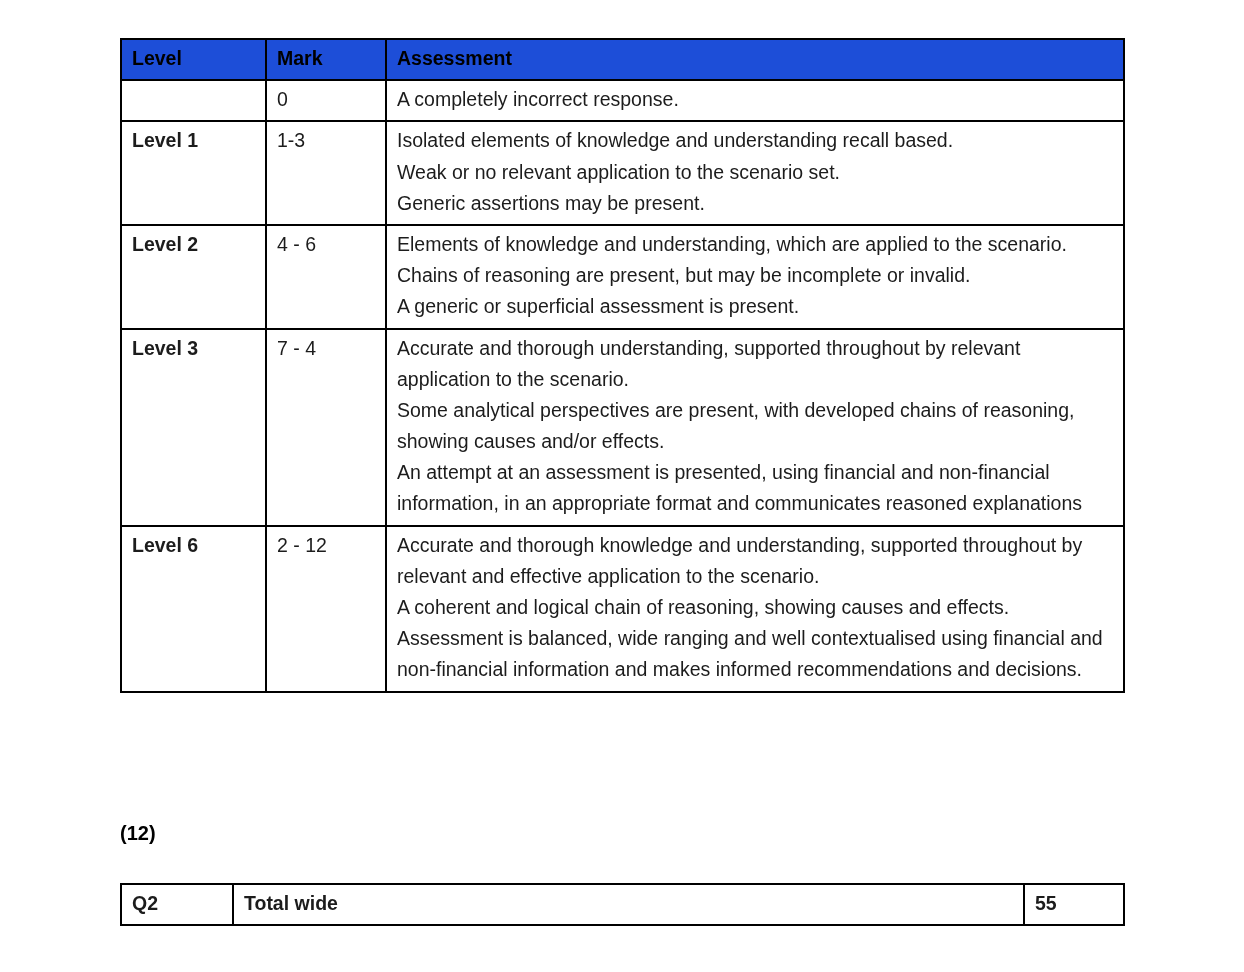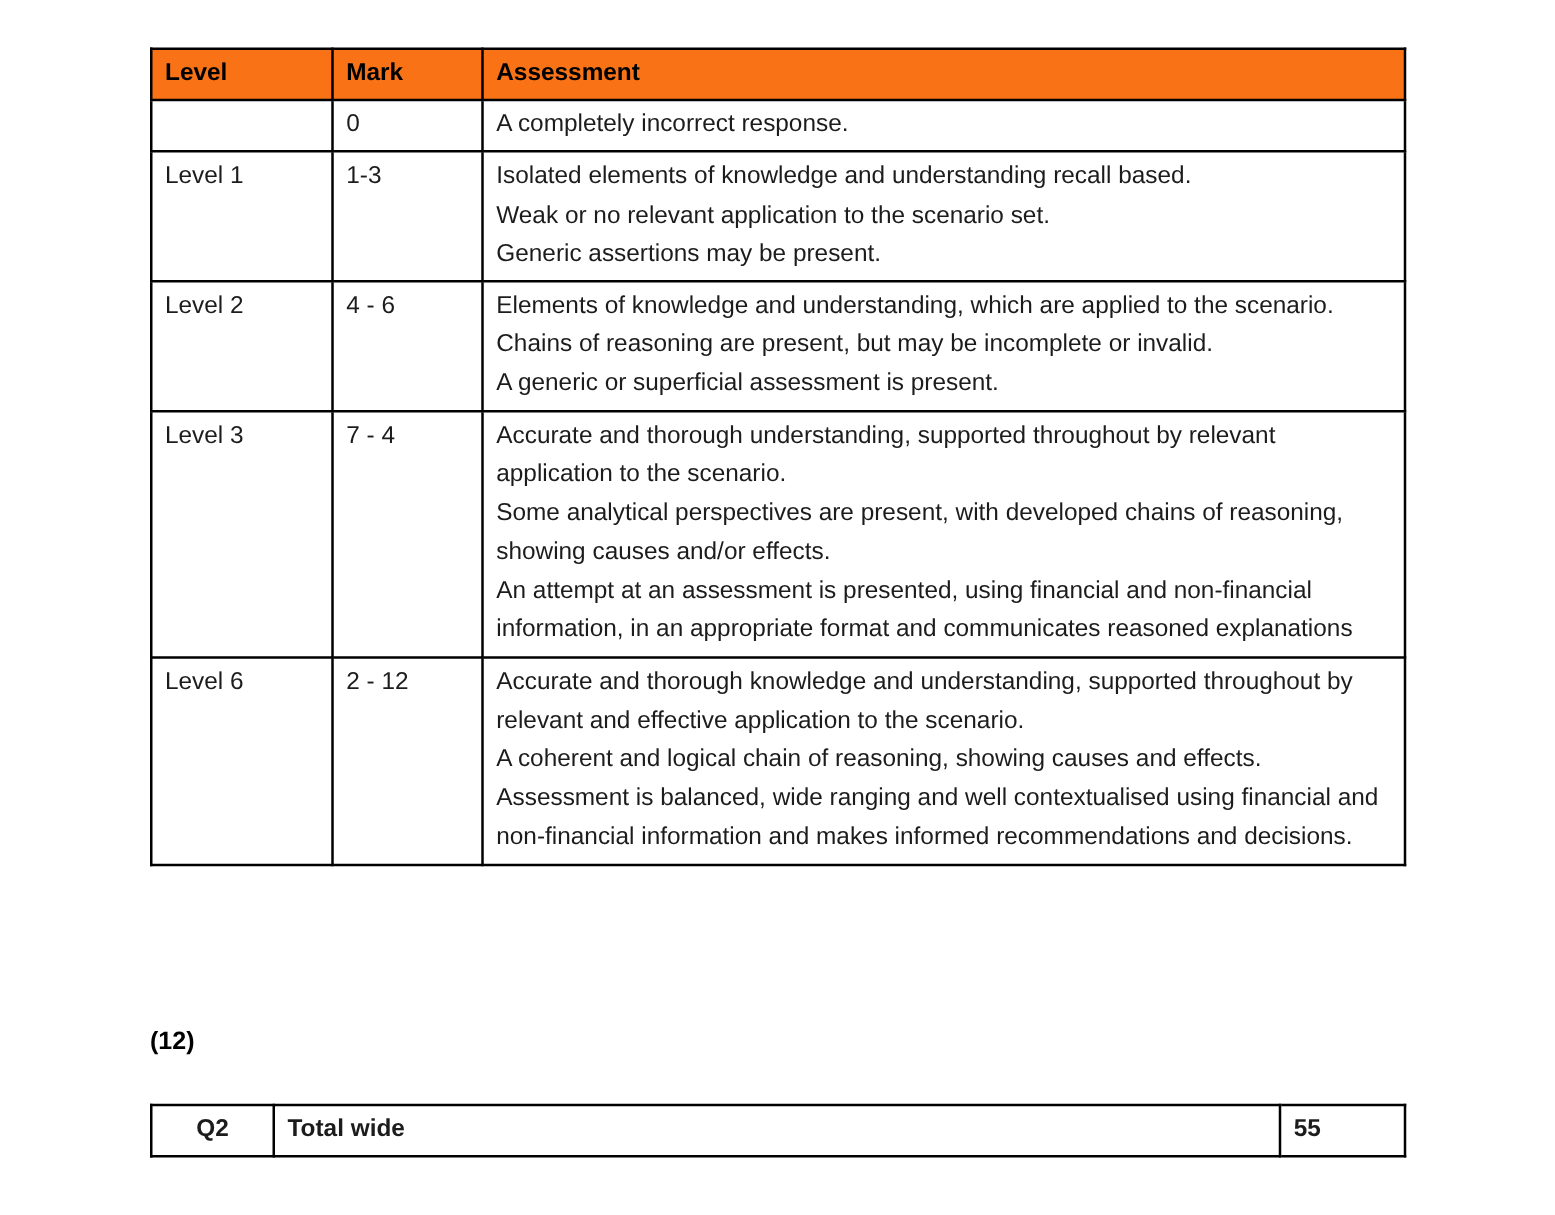--- a/index.html
+++ b/index.html
@@ -23,52 +23,52 @@
   }
   th, td {
     border: 2px solid #000000;
     vertical-align: top;
     text-align: left;
     padding: 3px 10px 5px 10px;
     font-size: 19.5px;
     line-height: 1.6;
   }
   th {
-    background: #f97316;
+    background: #1d4ed8;
     font-weight: bold;
     color: #000000;
   }
   .levels-table {
     position: absolute;
     left: 120px;
     top: 38px;
     width: 1005px;
   }
   .col-level { width: 145px; }
   .col-mark  { width: 120px; }
-  .level-cell { font-weight: normal; }
+  .level-cell { font-weight: bold; }
   .descriptor-cell { white-space: pre-line; }
   .marks-note {
     position: absolute;
     left: 120px;
     top: 822px;
     width: 1005px;
     padding-right: 57px;
     font-size: 20px;
     font-weight: bold;
     color: #000000;
   }
   .total-table {
     position: absolute;
     left: 120px;
     top: 883px;
     width: 1005px;
   }
   .total-table td { font-weight: bold; }
-  .q-cell   { width: 98px; text-align: center; }
+  .q-cell   { width: 112px; }
   .val-cell { width: 100px; }
 </style>
 </head>
 <body>
 
 <div class="page">
 
   <table class="levels-table">
     <colgroup>
       <col class="col-level">

